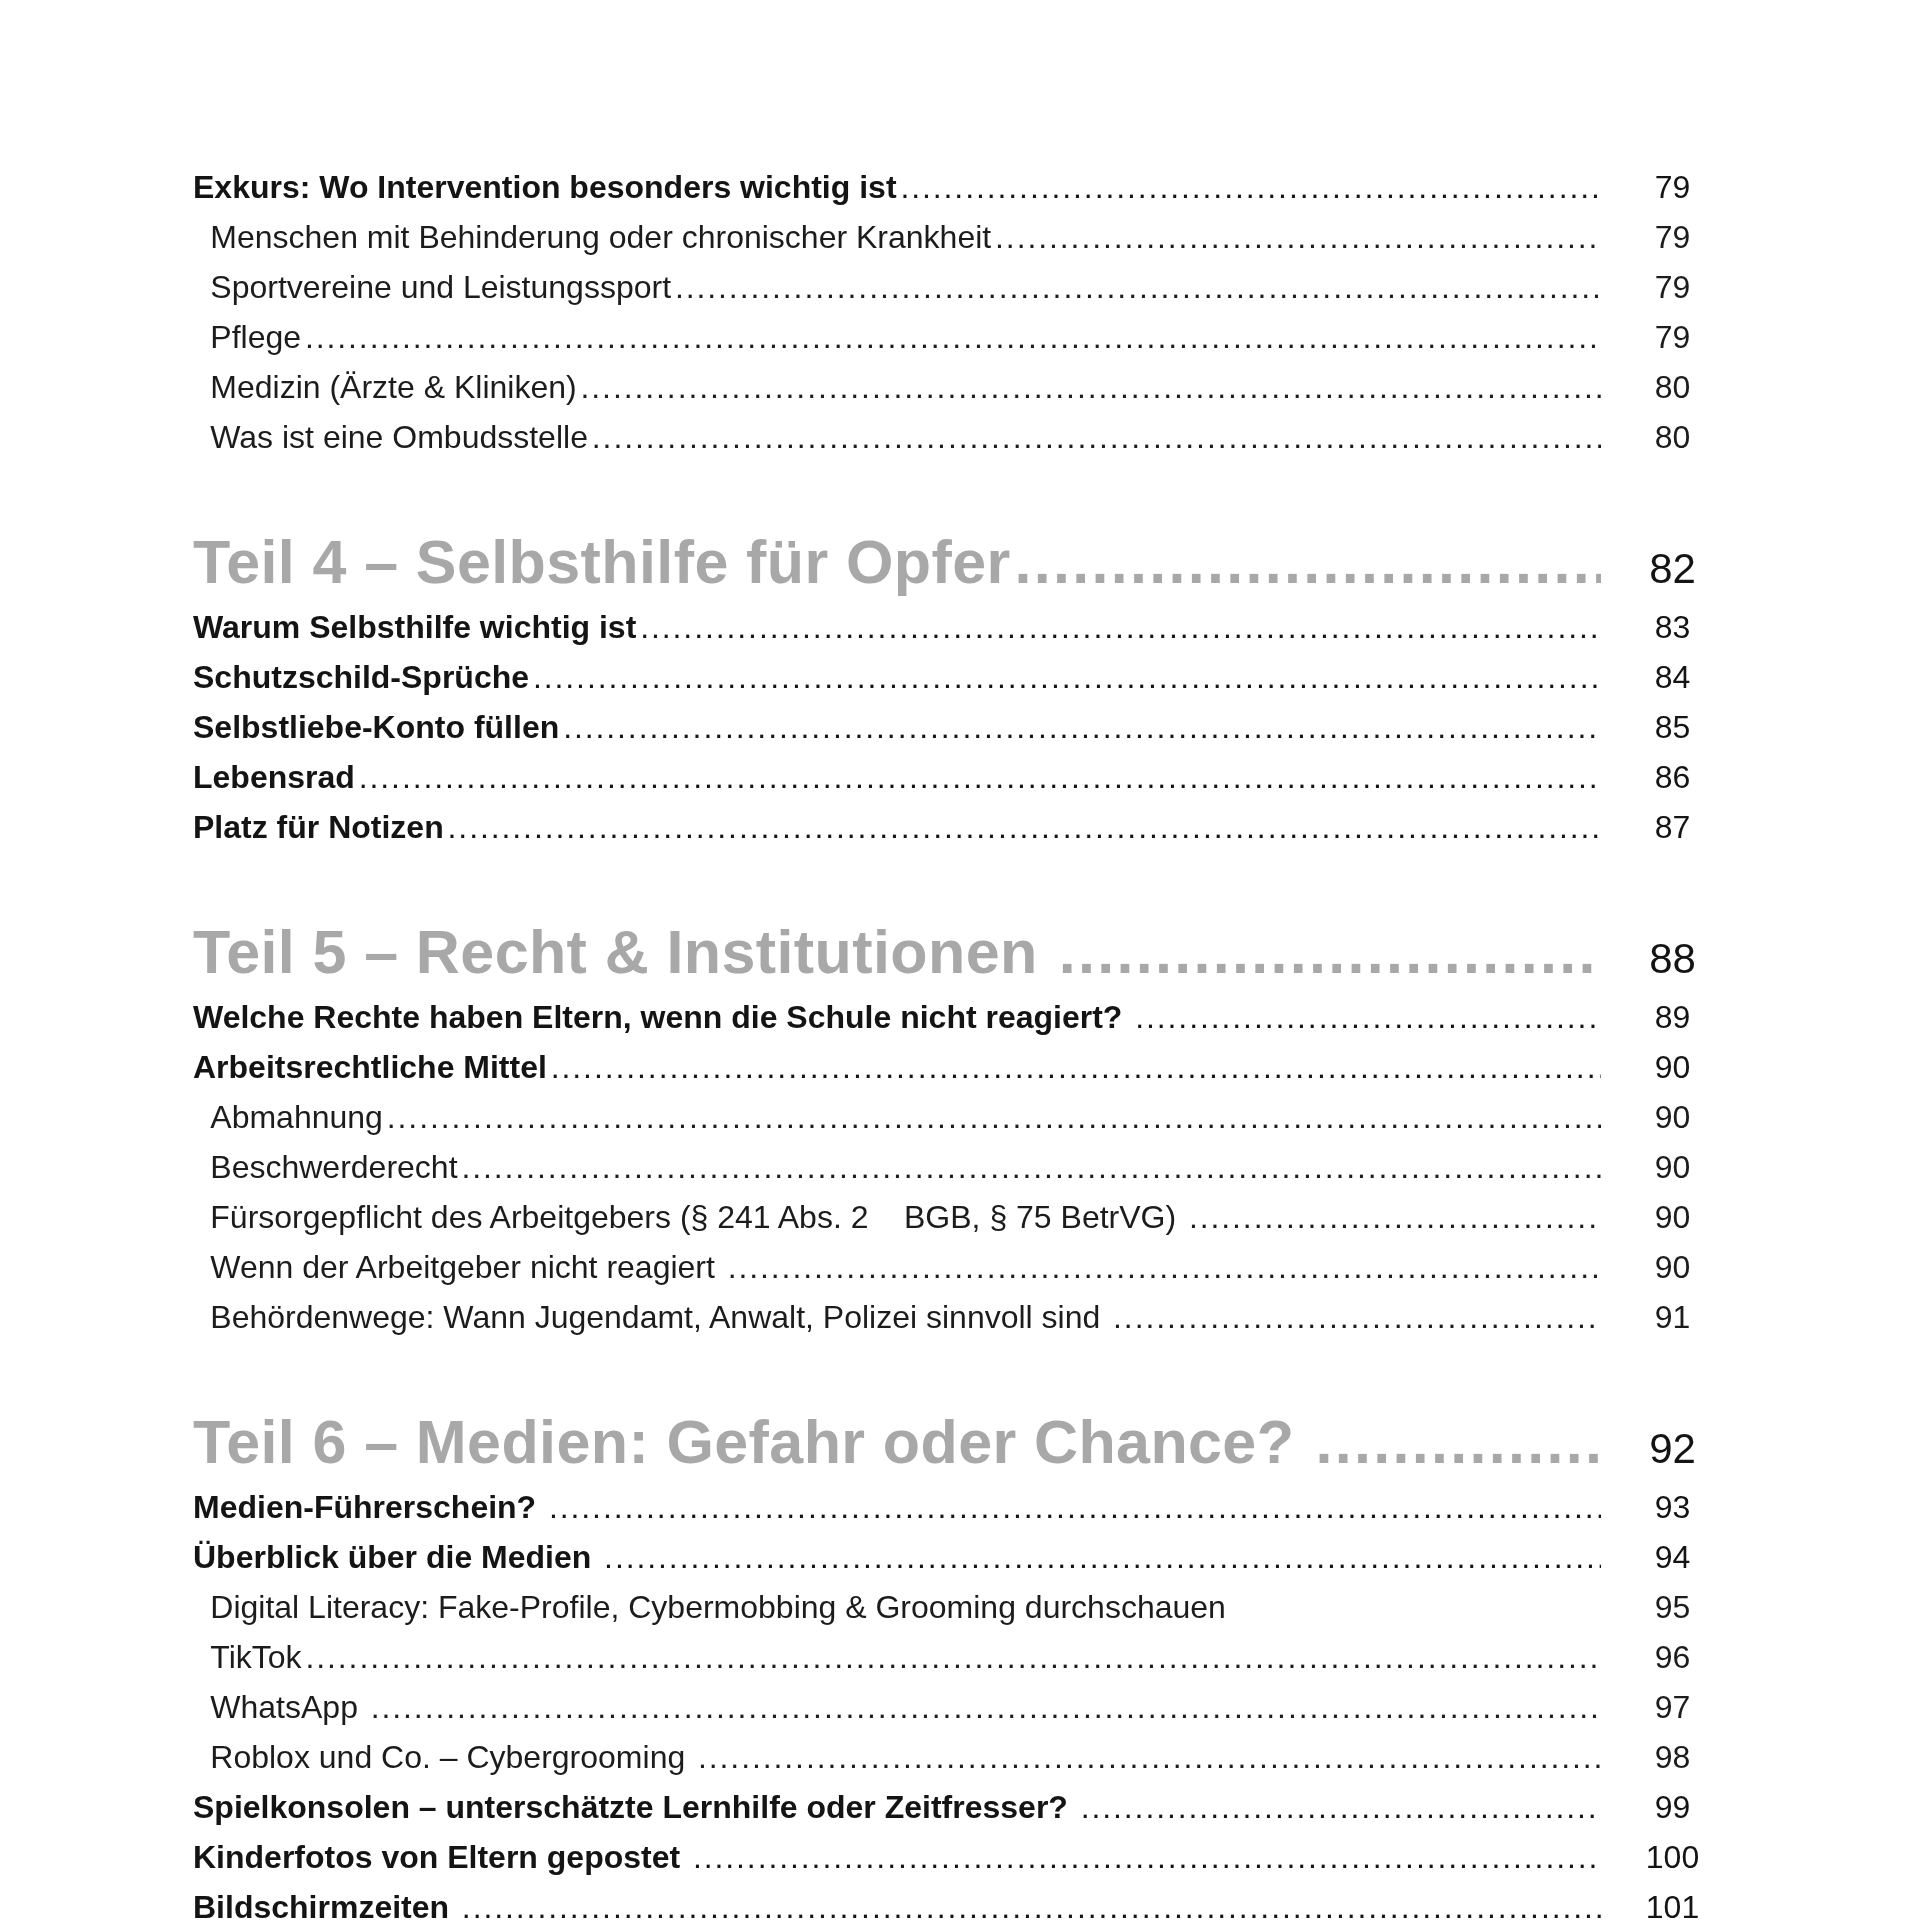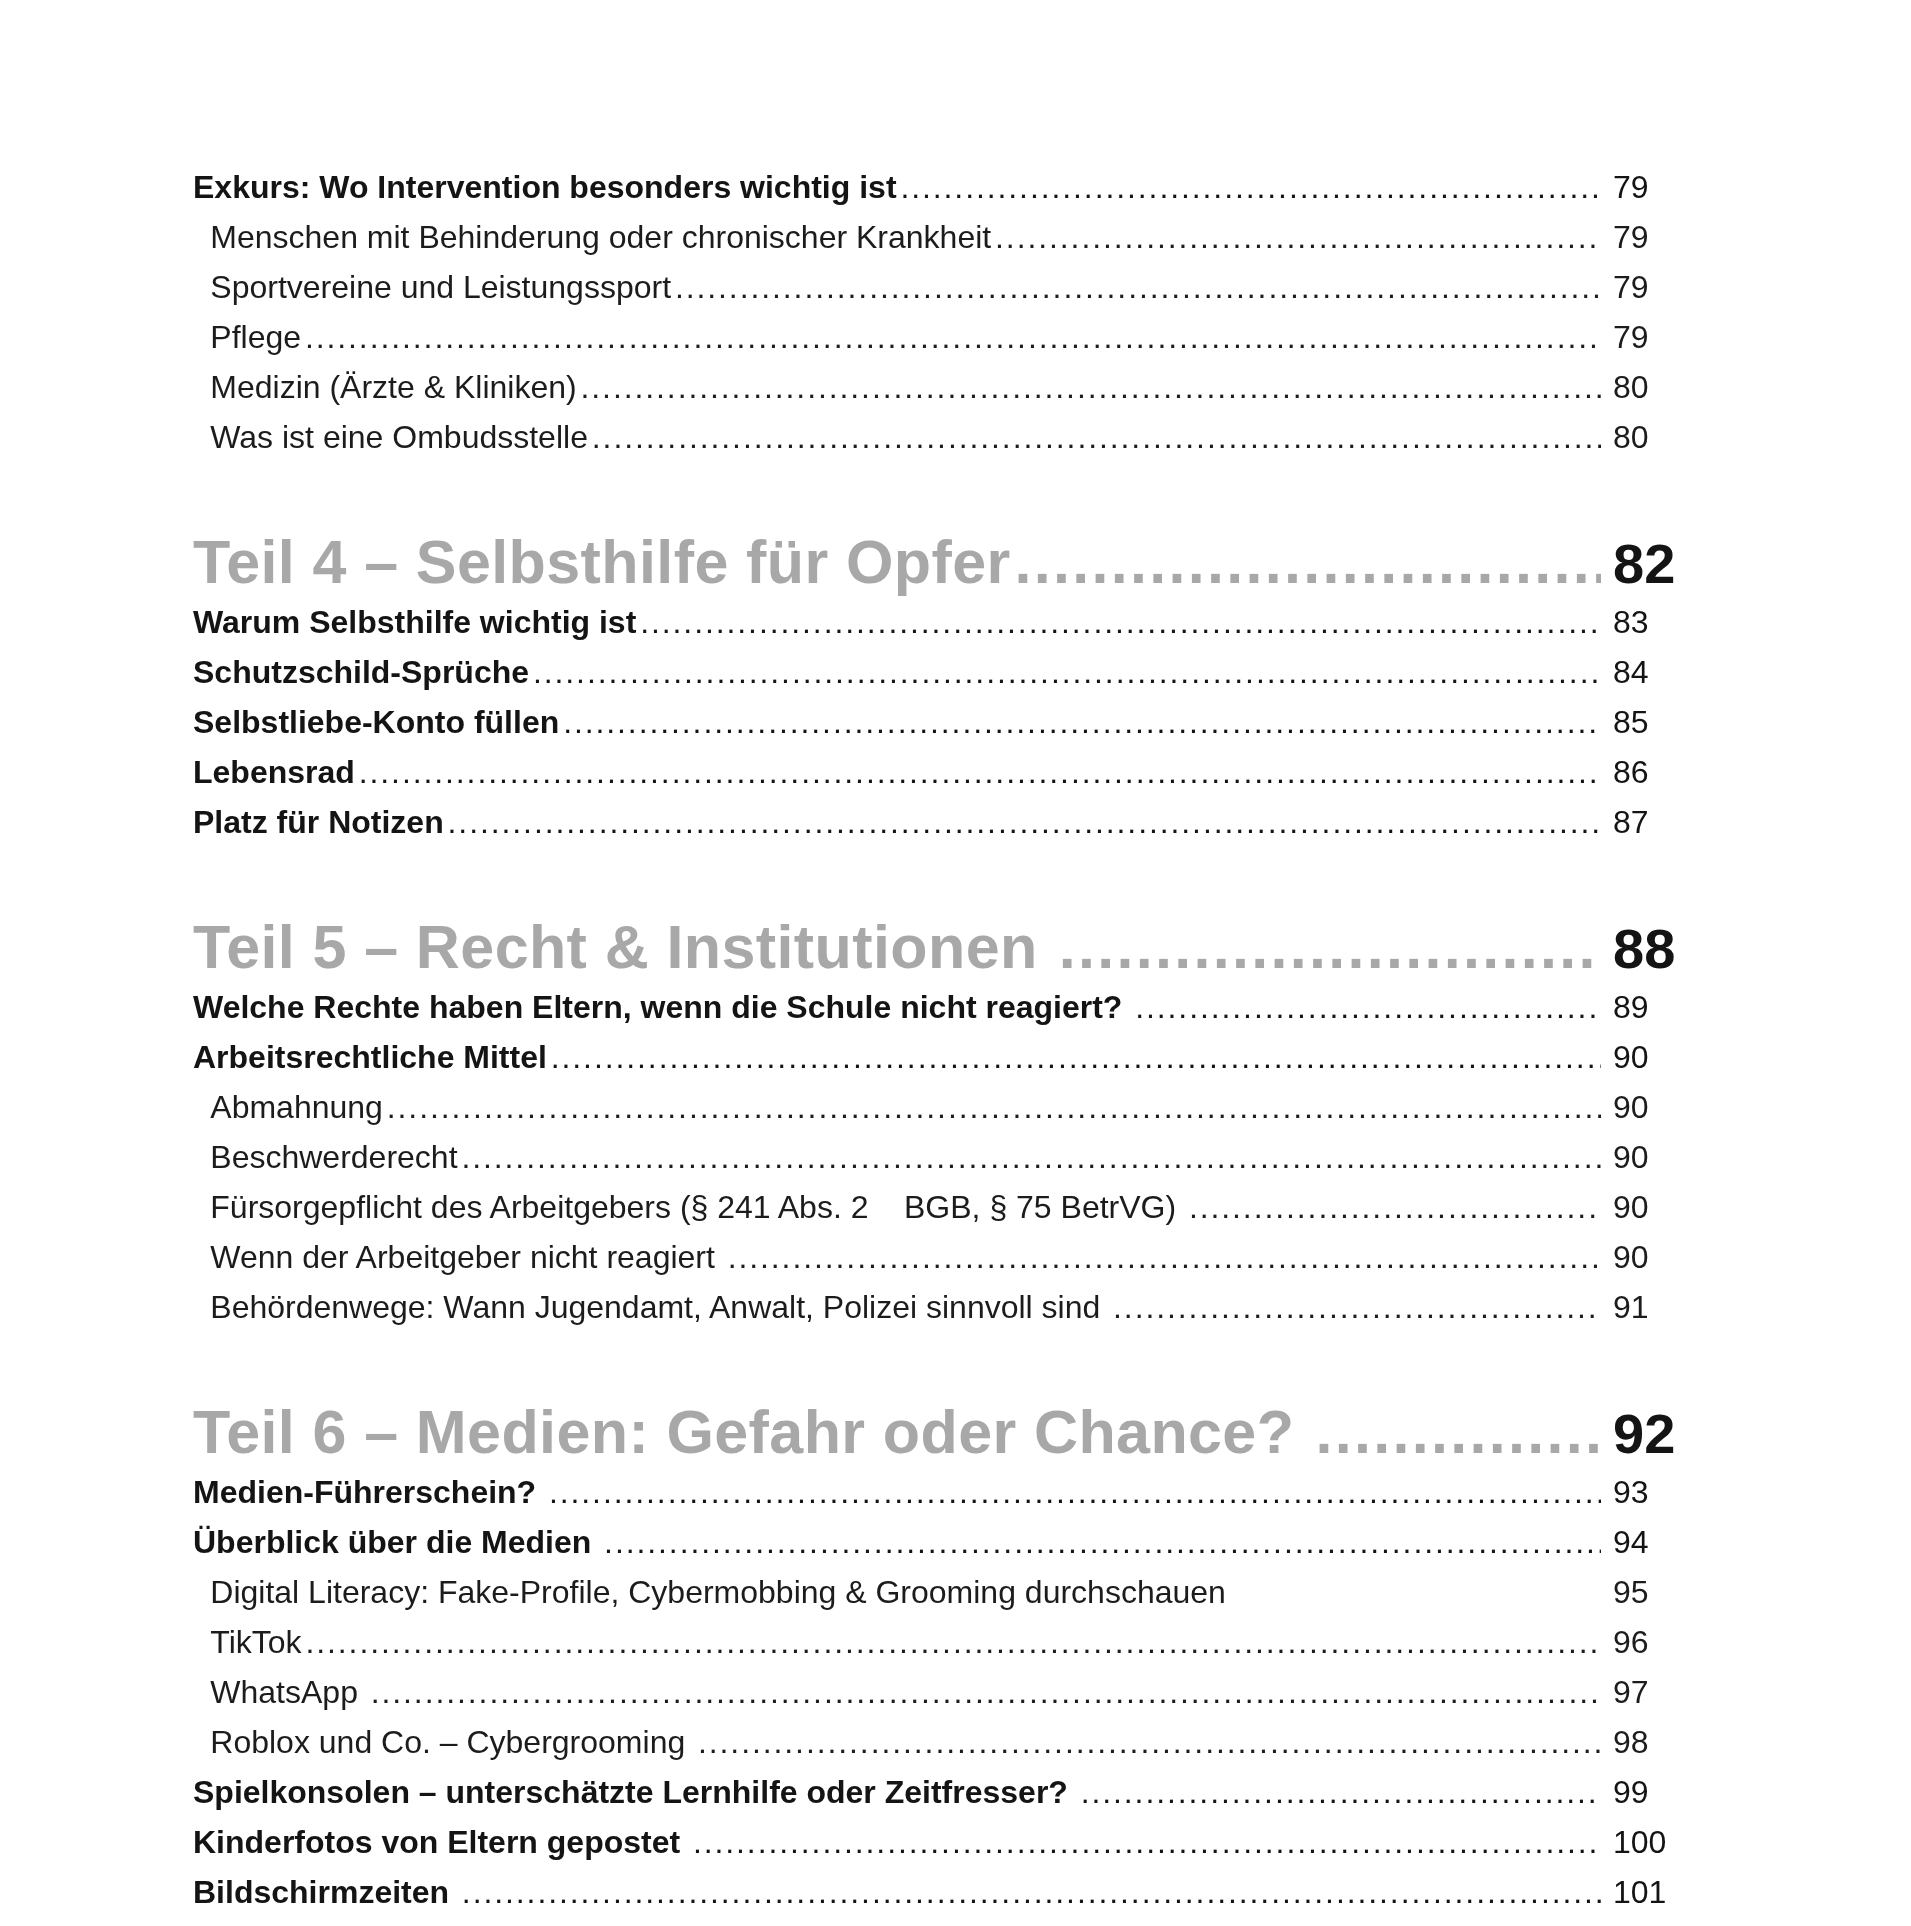--- a/index.html
+++ b/index.html
@@ -57,28 +57,28 @@
   }
   .row.header .leader {
     letter-spacing: 2.3px;
     font-weight: 700;
   }
   .leader.no-dots { visibility: hidden; }
 
   .pagenum {
     flex: 0 0 auto;
     min-width: 119px;
-    text-align: left;
+    text-align: center;
     font-weight: 400;
     padding-left: 11.6px;
   }
   .row.header .pagenum {
-    font-size: 56px;
+    font-size: 42px;
     color: #141414;
-    font-weight: 700;
+    font-weight: 400;
   }
 </style>
 </head>
 <body>
 
 <div class="page">
   <div class="toc" id="toc-root">
       <div class="toc-section">
         <div class="row bold"><span class="label">Exkurs: Wo Intervention besonders wichtig ist</span><span class="leader">................................................................................................................................................................................................................................................................................................................................................................................................................</span><span class="pagenum">79</span></div>
         <div class="row sub"><span class="label">Menschen mit Behinderung oder chronischer Krankheit</span><span class="leader">................................................................................................................................................................................................................................................................................................................................................................................................................</span><span class="pagenum">79</span></div>

